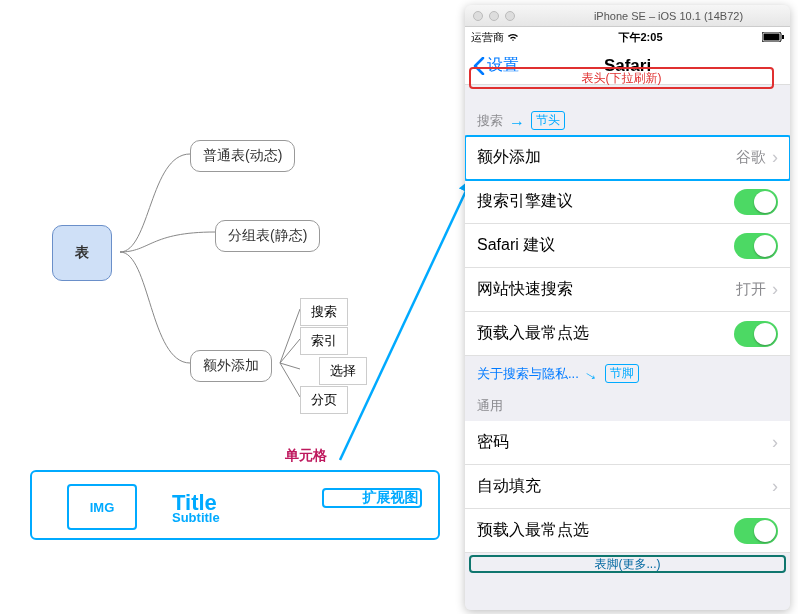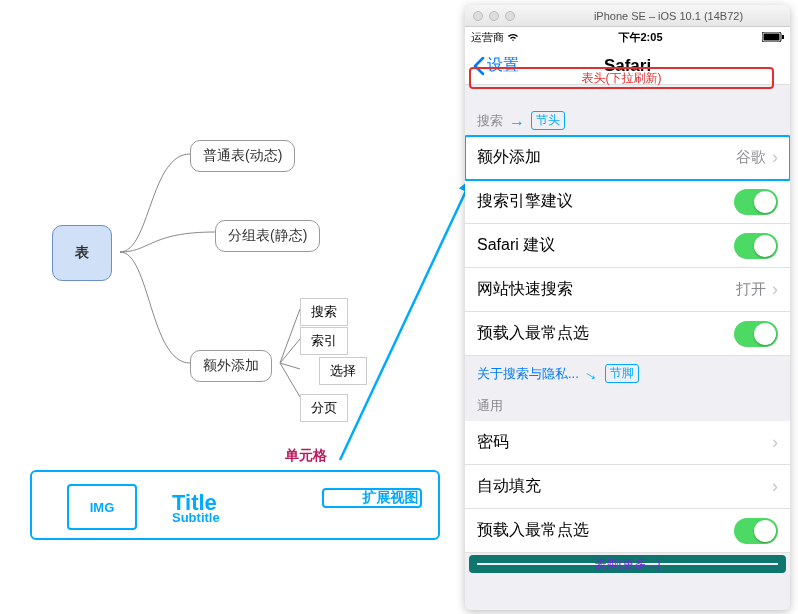--- a/index.html
+++ b/index.html
@@ -27,21 +27,21 @@
 .screen { position: absolute; left: 0; top: 22px; width: 325px; height: 583px; background: #efeff4; }
 .statusbar { height: 20px; background: #fff; display: flex; justify-content: space-between; align-items: center; padding: 0 6px; font-size: 11px; }
 .statusbar .left, .statusbar .right { display: flex; align-items: center; gap: 3px; }
 .wifi-icon svg, .battery-icon svg { display: block; }
 
 .navrow { height: 38px; background: #fff; display: flex; align-items: center; padding: 0 8px; border-bottom: 1px solid #ddd; position: relative; }
 .navback { color: #007aff; font-size: 16px; display: flex; align-items: center; }
 .navtitle { position: absolute; left: 0; right: 0; text-align: center; font-size: 17px; font-weight: 600; pointer-events: none; }
 
 .header-callout { margin: -18px 16px 4px 4px; height: 22px; border: 2px solid #e03030; border-radius: 4px; display:flex; align-items:center; justify-content:center; font-size:12px; color:#e03030; position: relative; z-index: 2; background: transparent; }
-.footer-callout { margin: 2px 4px; height: 18px; border: 8px solid #0f766e; border-radius: 4px; display:flex; align-items:center; justify-content:center; font-size:12px; color:#6d28d9; }
+.footer-callout { margin: 2px 4px; height: 18px; border: 2px solid #0f766e; border-radius: 4px; display:flex; align-items:center; justify-content:center; font-size:12px; color:#0369a1; }
 
 .sec-header { font-size: 13px; color: #8a8a8e; padding: 18px 12px 6px 12px; display: flex; align-items: center; gap: 6px; }
 .sec-header .tag { color:#00aaff; border:1px solid #00aaff; border-radius:3px; padding:0 4px; font-size:12px; }
 .sec-footer { font-size: 13px; color: #007aff; padding: 8px 12px 6px 12px; display:flex; align-items:flex-end; gap:5px; }
 .sec-footer .tag { color:#00aaff; border:1px solid #00aaff; border-radius:3px; padding:0 4px; font-size:12px; }
 
 .row { height: 44px; background: #fff; border-bottom: 1px solid #e0e0e0; display:flex; align-items:center; padding: 0 12px; font-size: 16px; color:#000; }
 .row .spacer { flex:1; }
 .row .val { color:#8a8a8e; font-size:15px; margin-right:6px; }
 .chev { color:#c7c7cc; font-size:18px; }
@@ -70,21 +70,21 @@
   </svg>
 
   <div class="node root-node" style="left:52px; top:225px;">表</div>
   <div class="node" style="left:190px; top:140px;">普通表(动态)</div>
   <div class="node" style="left:215px; top:220px;">分组表(静态)</div>
   <div class="node" style="left:190px; top:350px;">额外添加</div>
 
   <div class="leaf" style="position:absolute; left:300px; top:298px;">搜索</div>
   <div class="leaf" style="position:absolute; left:300px; top:327px;">索引</div>
   <div class="leaf" style="position:absolute; left:300px; top:357px;margin-left:19px;">选择</div>
-  <div class="leaf" style="position:absolute; left:300px; top:394px;">分页</div>
+  <div class="leaf" style="position:absolute; left:300px; top:386px;">分页</div>
 
   <div class="label-cyan" style="left:285px; top:447px;">单元格</div>
 
   <div class="cell-box" style="left:30px; top:470px; width:410px; height:70px;">
     <div class="cell-inner" style="left:35px; top:12px; width:70px; height:46px; font-size:13px;">IMG</div>
     <div style="position:absolute; left:140px; top:10px; color:#00aaff; font-weight:bold; font-size:22px;margin-top:8px;">Title</div>
     <div style="position:absolute; left:140px; top:38px; color:#00aaff; font-weight:bold; font-size:13px;">Subtitle</div>
     <div class="cell-inner" style="left:290px; top:16px; width:100px; height:20px; font-size:14px;padding-left:37px;">扩展视图</div>
   </div>
 </div>

